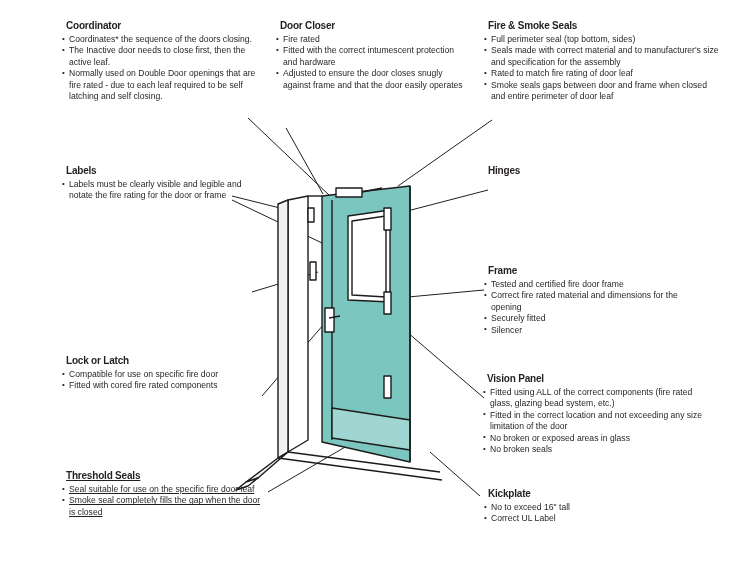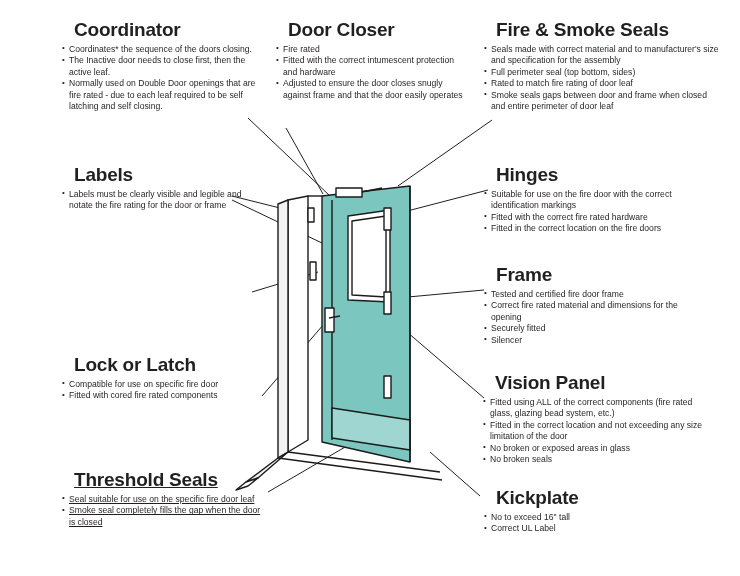--- a/index.html
+++ b/index.html
@@ -30,22 +30,22 @@
     position: absolute;
     left: 0;
     top: 0;
     width: 740px;
     height: 576px;
   }
   .callout {
     position: absolute;
   }
   .callout h3 {
-    margin: 0 0 3px 12px;
-    font-size: 19px;
+    margin: 0 0 3px 4px;
+    font-size: 10px;
     font-weight: bold;
     letter-spacing: -0.2px;
     color: #231f20;
     line-height: 1.1;
   }
   .callout ul {
     margin: 0;
     padding: 0;
     list-style: none;
   }
@@ -163,41 +163,36 @@
     <ul>
       <li>Fire rated</li>
       <li>Fitted with the correct intumescent protection and hardware</li>
       <li>Adjusted to ensure the door closes snugly against frame and that the door easily operates</li>
     </ul>
   </div>
 
   <div class="callout c-firesmoke">
     <h3>Fire &amp; Smoke Seals</h3>
     <ul>
+      <li>Full perimeter seal (top bottom, sides)</li>
       <li>Seals made with correct material and to manufacturer's size and specification for the assembly</li>
-      <li>Full perimeter seal (top bottom, sides)</li>
       <li>Rated to match fire rating of door leaf</li>
       <li>Smoke seals gaps between door and frame when closed and entire perimeter of door leaf</li>
     </ul>
   </div>
 
   <div class="callout c-labels">
     <h3>Labels</h3>
     <ul>
       <li>Labels must be clearly visible and legible and notate the fire rating for the door or frame</li>
     </ul>
   </div>
 
   <div class="callout c-hinges">
     <h3>Hinges</h3>
-    <ul>
-      <li>Suitable for use on the fire door with the correct identification markings</li>
-      <li>Fitted with the correct fire rated hardware</li>
-      <li>Fitted in the correct location on the fire doors</li>
-    </ul>
   </div>
 
 
   <div class="callout c-frame">
     <h3>Frame</h3>
     <ul>
       <li>Tested and certified fire door frame</li>
       <li>Correct fire rated material and dimensions for the opening</li>
       <li>Securely fitted</li>
       <li>Silencer</li>

